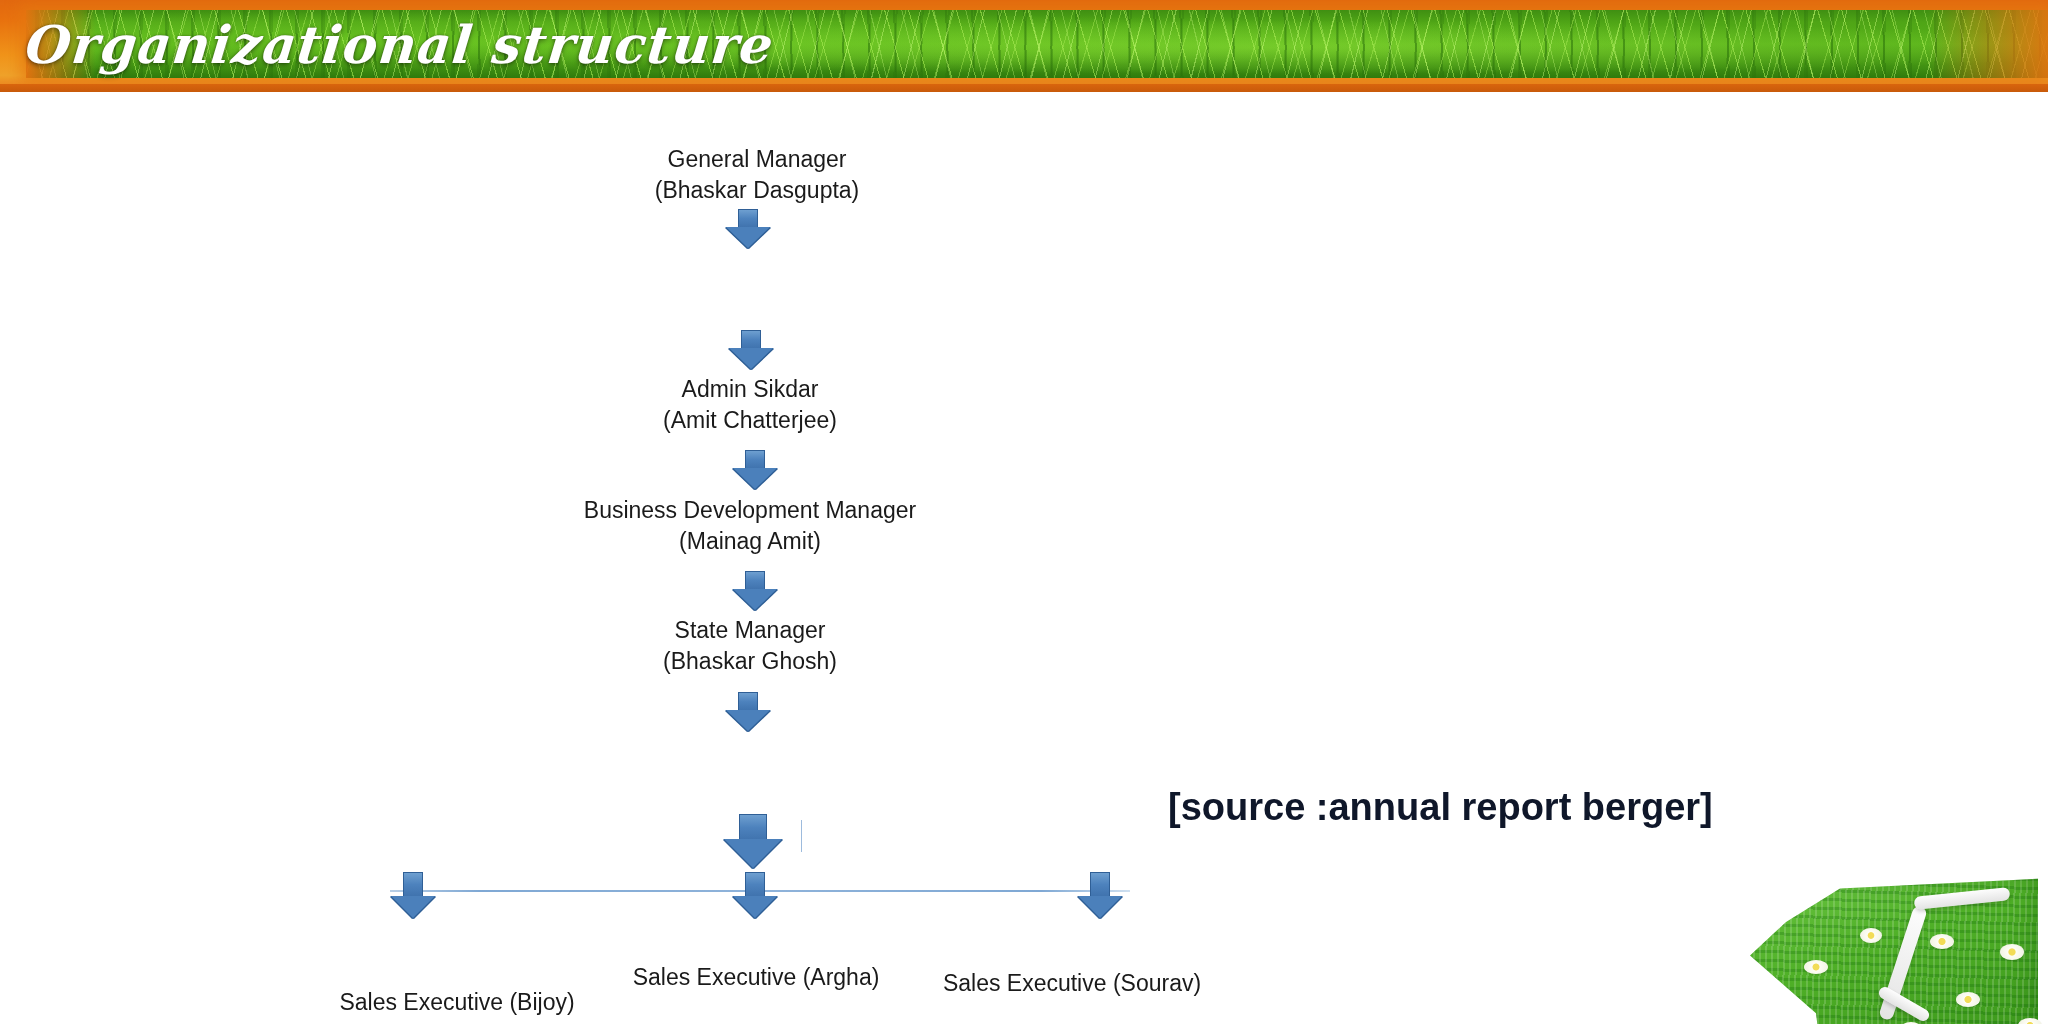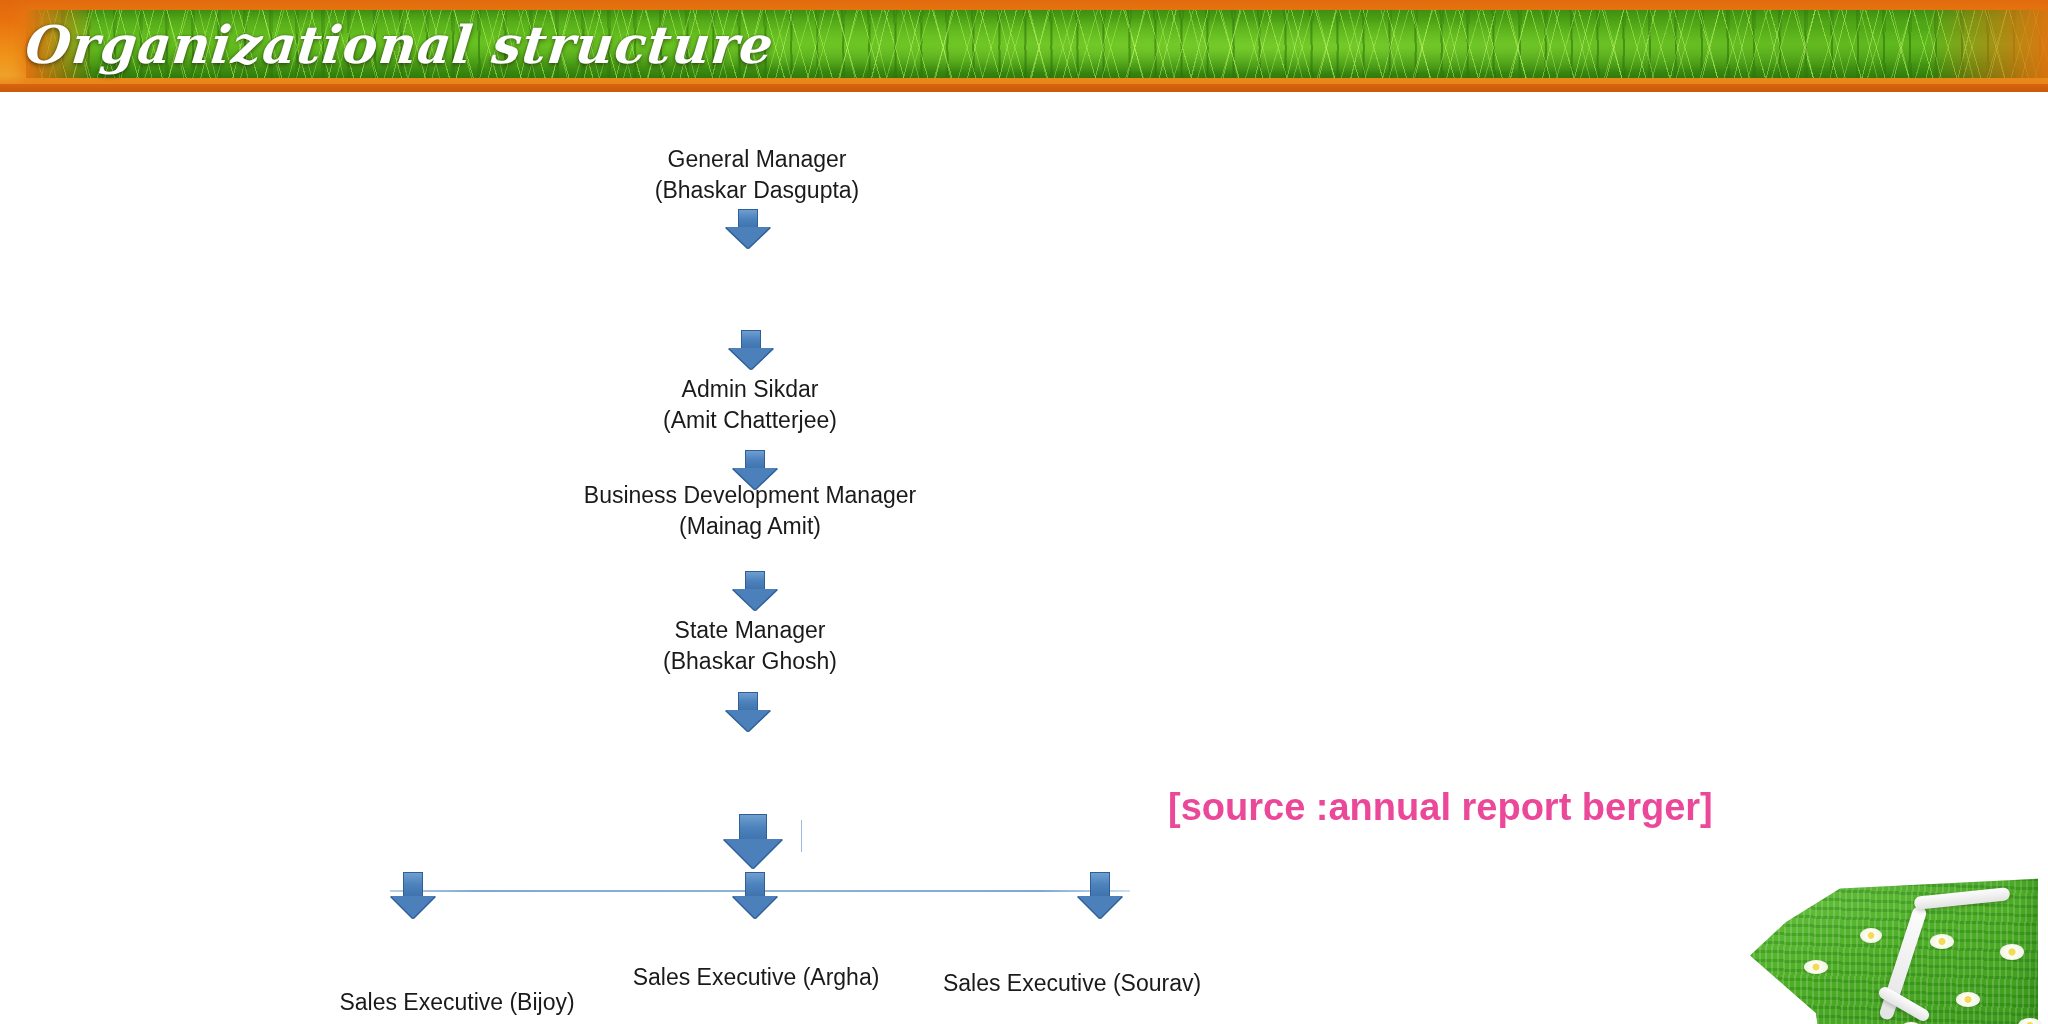--- a/index.html
+++ b/index.html
@@ -109,21 +109,21 @@
     height:2px;
     background:linear-gradient(90deg,#b9cfe6,#7fa8d4 12%,#8fb3da 50%,#7fa8d4 88%,#cfe0f0);
   }
   .tick{
     position:absolute;width:1px;
     background:#9dbbdd;
   }
 
   .source-note{
     position:absolute;
-    color:#ec4899;
+    color:#0f172a;
     font-weight:700;
     font-size:38px;
     white-space:nowrap;
   }
 
   
   .photo{
     position:absolute;
     overflow:hidden;
   }
@@ -186,21 +186,21 @@
     <span class="ln">Admin Sikdar</span>
     <span class="ln">(Amit Chatterjee)</span>
   </div>
   <div class="arrow" style="left:755px;top:358px;width:44px;height:38px;">
     <div class="shaft" style="width:20px;height:20px;"></div>
     <div class="head" style="top:18px;">
         <div class="tri" style="border-left-width:22px;border-right-width:22px;border-top-width:21px;"></div>
       </div>
   </div>
 
-  <div class="node" style="left:750px;top:388px;">
+  <div class="node" style="left:750px;top:403px;">
     <span class="ln">Business Development Manager</span>
     <span class="ln">(Mainag Amit)</span>
   </div>
   <div class="arrow" style="left:755px;top:479px;width:44px;height:38px;">
     <div class="shaft" style="width:20px;height:20px;"></div>
     <div class="head" style="top:18px;">
         <div class="tri" style="border-left-width:22px;border-right-width:22px;border-top-width:21px;"></div>
       </div>
   </div>
 

